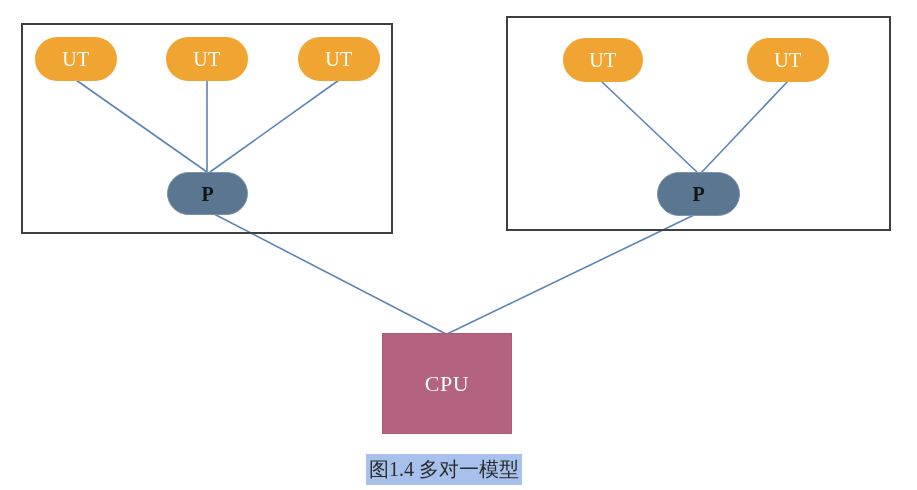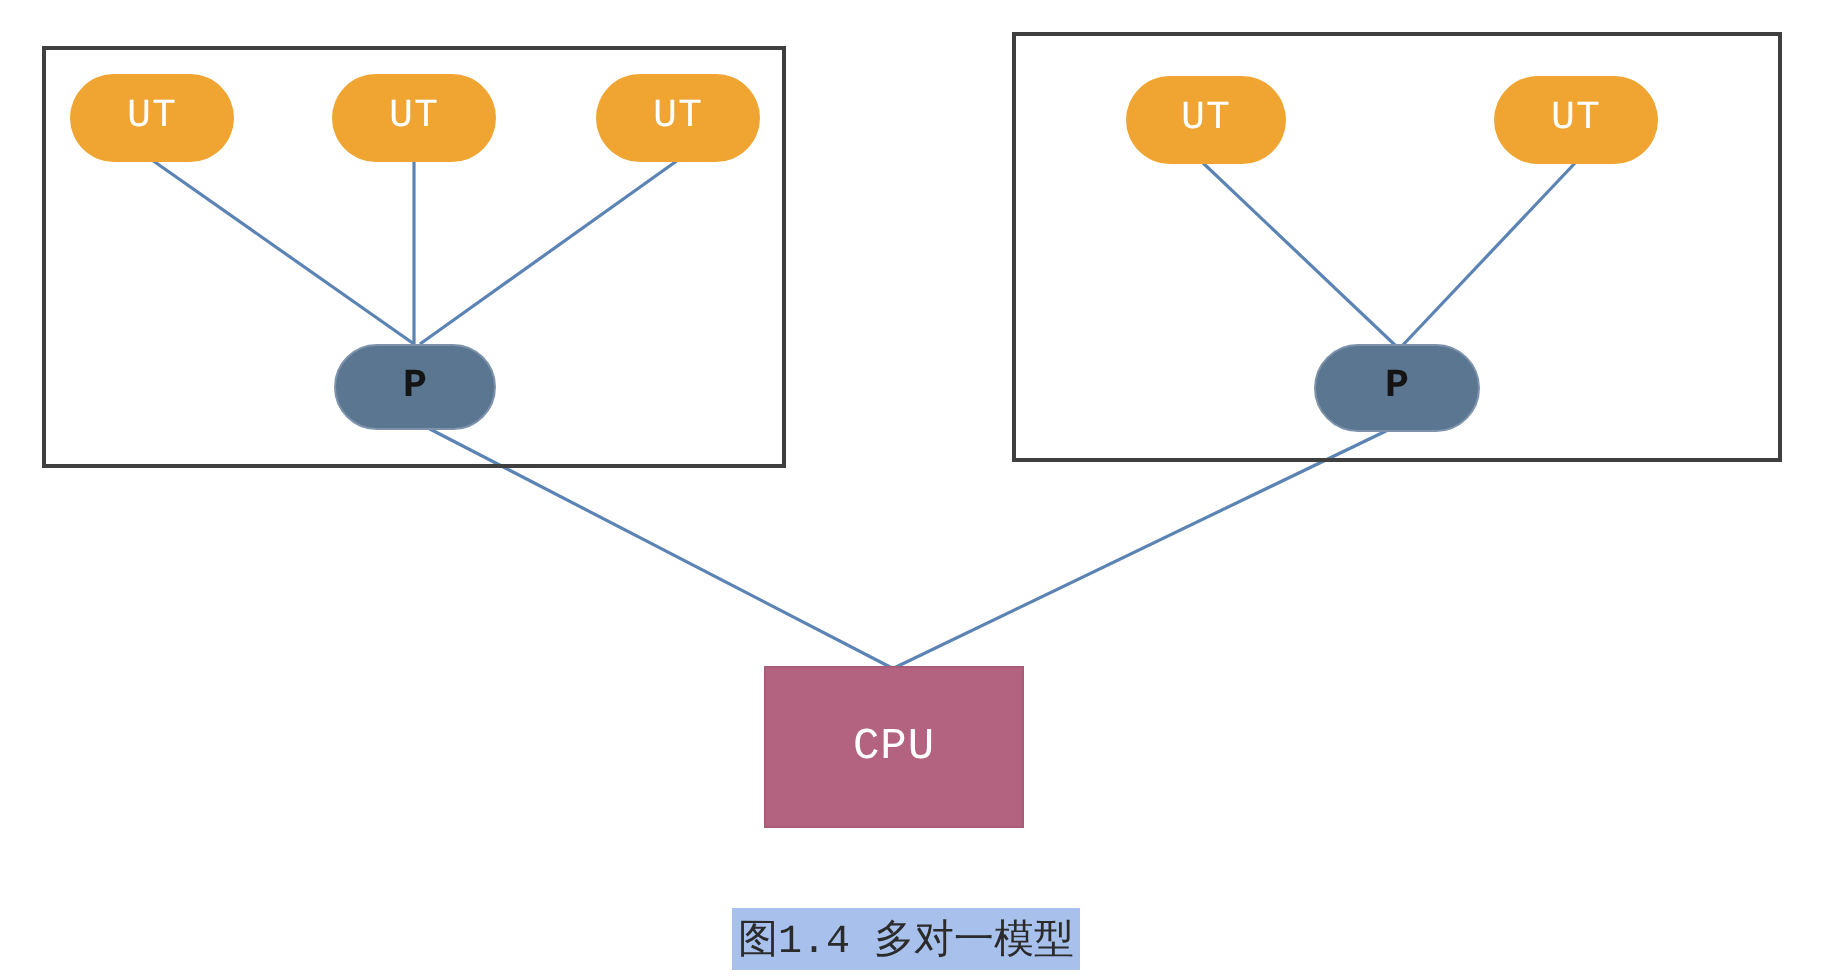--- a/index.html
+++ b/index.html
@@ -5,21 +5,21 @@
   html, body {
     margin: 0;
     padding: 0;
     background: #ffffff;
   }
   .canvas {
     position: relative;
     width: 917px;
     height: 490px;
     background: #ffffff;
-    font-family: Liberation Mono, monospace;
+    font-family: Liberation Serif, serif;
     overflow: hidden;
   }
   .connectors {
     position: absolute;
     left: 0;
     top: 0;
     width: 917px;
     height: 490px;
   }
   .connectors line {
@@ -64,21 +64,21 @@
     background: #5b7691;
     border: 1px solid #7d93ab;
     color: #141414;
     font-weight: 700;
   }
   .cpu-box {
     position: absolute;
     left: 382px;
     top: 333px;
     width: 130px;
-    height: 81px;
+    height: 101px;
     box-sizing: border-box;
     background: #b3637f;
     border: 1px solid #a85c77;
     color: #ffffff;
     display: flex;
     align-items: center;
     justify-content: center;
     font-size: 22px;
     letter-spacing: 0.5px;
   }

